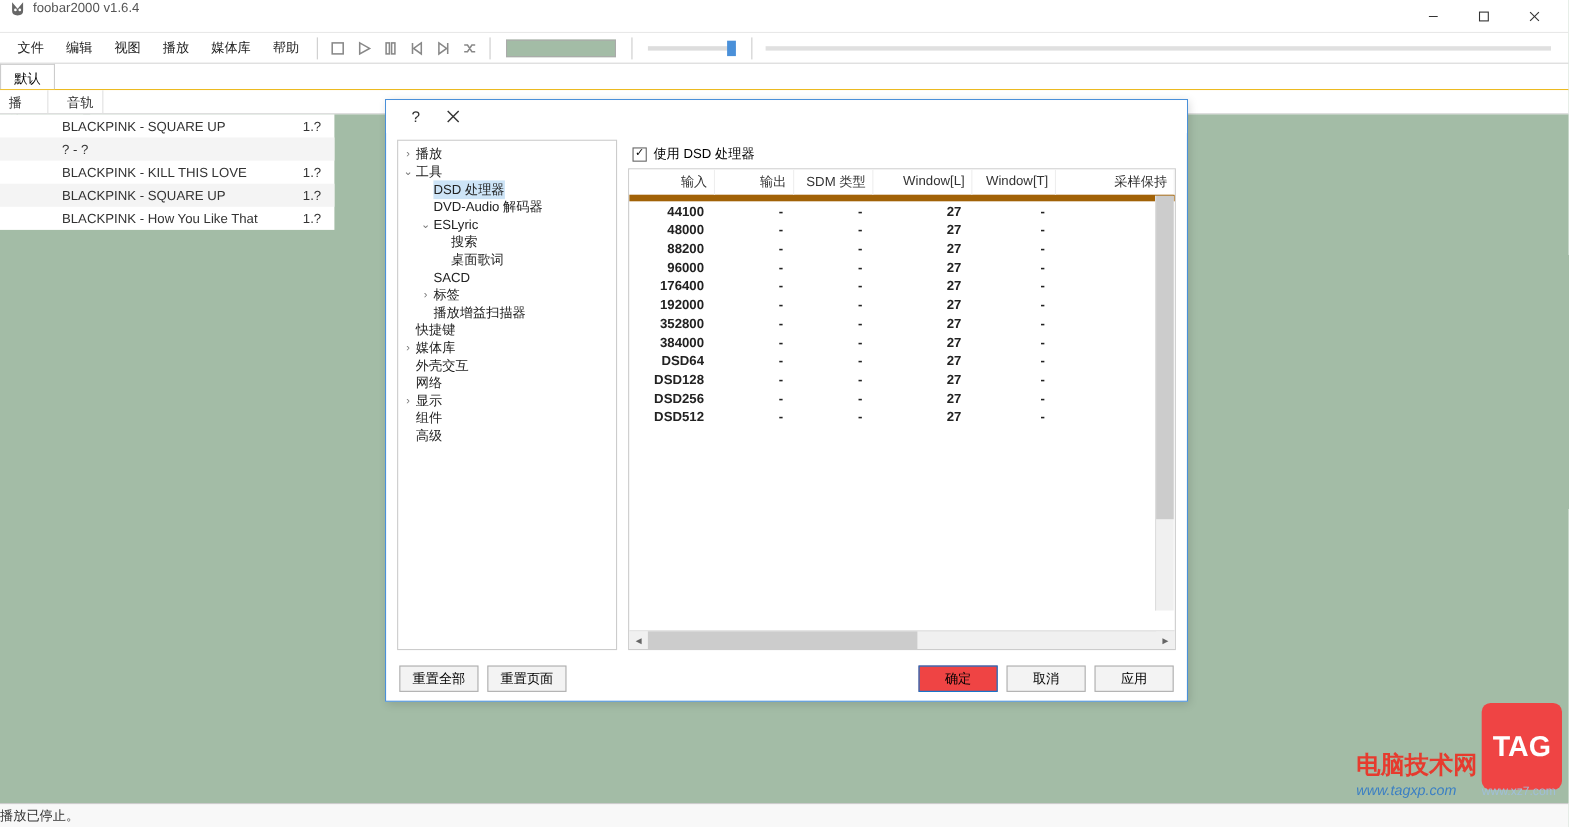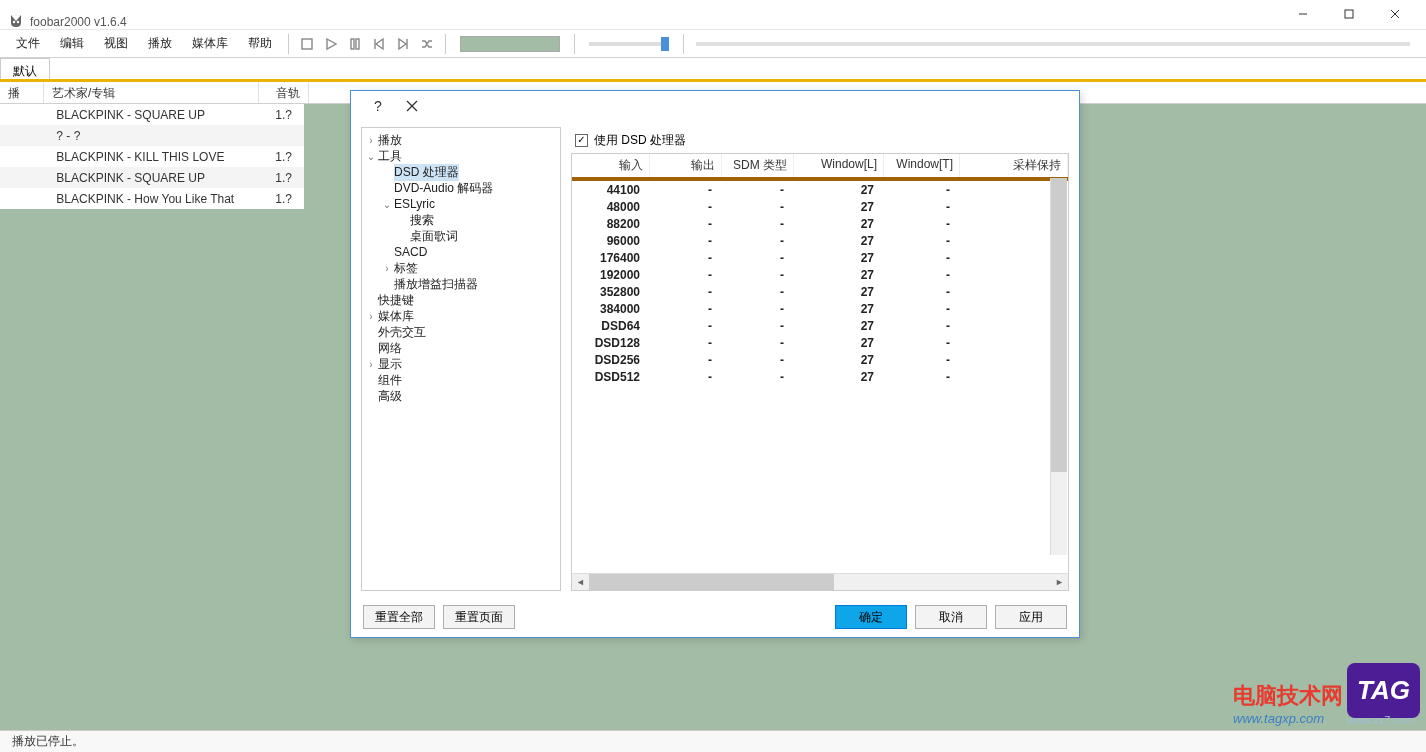--- a/index.html
+++ b/index.html
@@ -1,37 +1,37 @@
 <!DOCTYPE html>
 <html><head>
 <meta charset="utf-8">
 <style>
 * { box-sizing: border-box; margin: 0; padding: 0; font-family: "Microsoft YaHei", "Segoe UI", sans-serif; font-size: 12px; }
 body { background: #fff; overflow: hidden; width: 1426px; height: 752px; position: relative; }
 
 
-.titlebar { height: 30px; display: flex; align-items: flex-end; padding: 0 8px; background: #fff; border-bottom: 1px solid #e8e8e8; }
+.titlebar { height: 30px; display: flex; align-items: flex-start; padding: 0 8px; background: #fff; border-bottom: 1px solid #e8e8e8; }
 .titlebar-icon { width: 16px; height: 16px; margin-right: 6px; }
 .titlebar-title { color: #555; flex: 1; }
 .win-controls { display: flex; }
 .win-btn { width: 46px; height: 30px; display: flex; align-items: center; justify-content: center; color: #555; }
 
 
 .menubar { height: 28px; display: flex; align-items: center; padding: 0 6px; border-bottom: 1px solid #d0d0d0; background: #fff; }
 .menu-item { padding: 4px 10px; color: #222; }
 .tb-sep { width: 1px; height: 20px; background: #ccc; margin: 0 6px; }
 .tb-btn { width: 20px; height: 20px; display: flex; align-items: center; justify-content: center; margin: 0 2px; color: #777; }
 .tb-btn svg { width: 14px; height: 14px; stroke: #888; fill: none; stroke-width: 1.4; }
 .progress-bar { width: 100px; height: 16px; background: #a3bca6; margin: 0 8px; border: 1px solid #aaa; }
 .volume-track { width: 80px; height: 4px; background: #ddd; position: relative; margin: 0 8px; }
 .volume-thumb { position: absolute; right: 0; top: -5px; width: 8px; height: 14px; background: #4a90d9; }
 .seek-track { flex: 1; height: 4px; background: #e0e0e0; margin: 0 10px 0 6px; }
 
 
-.tabbar { height: 24px; display: flex; background: #fff; border-bottom: 3px solid #eab308; }
+.tabbar { height: 24px; display: flex; background: #fff; border-bottom: 1px solid #eab308; }
 .tab { padding: 4px 12px; border: 1px solid #ccc; border-bottom: none; background: #fff; margin-right: 2px; }
 
 
 .pl-header { height: 22px; display: flex; background: #fff; border-bottom: 1px solid #d0d0d0; }
 .pl-th { padding: 3px 8px; border-right: 1px solid #e0e0e0; color: #333; }
 .pl-th.c1 { width: 44px; }
 .pl-th.c2 { width: 215px; }
 .pl-th.c3 { width: 50px; text-align: right; }
 .pl-th.c4 { flex: 1; }
 
@@ -53,47 +53,47 @@
 .dlg-body { flex: 1; display: flex; padding: 6px 10px; gap: 10px; overflow: hidden; }
 .tree { width: 200px; border: 1px solid #ccc; padding: 4px 2px; overflow: auto; }
 .tree-node { display: flex; align-items: center; height: 16px; color: #222; white-space: nowrap; }
 .tree-node.selected span { background: #cde4f7; }
 .tree-tw { width: 14px; text-align: center; color: #777; font-size: 10px; }
 .tree-sp { display: inline-block; }
 .content { flex: 1; display: flex; flex-direction: column; }
 .chk-row { height: 26px; display: flex; align-items: center; gap: 6px; padding-left: 4px; }
 .chk { width: 13px; height: 13px; border: 1px solid #666; display: flex; align-items: center; justify-content: center; font-size: 10px; line-height: 1; }
 .grid-wrap { flex: 1; border: 1px solid #ccc; display: flex; flex-direction: column; overflow: hidden; }
-.grid-head { display: flex; background: #fff; border-bottom: 4px solid #a16207; }
+.grid-head { display: flex; background: #fff; border-bottom: 6px solid #a16207; }
 .grid-th { padding: 3px 6px; text-align: right; border-right: 1px solid #eee; color: #333; }
 .grid-body { flex: 1; overflow: hidden; font-weight: bold; }
 .grid-row { display: flex; height: 17px; align-items: center; }
 .gw1 { width: 78px; } .gw2 { width: 72px; } .gw3 { width: 72px; } .gw4 { width: 90px; } .gw5 { width: 76px; } .gw6 { flex: 1; }
 .grid-td { padding: 0 10px 0 6px; text-align: right; color: #222; }
 .hscroll { height: 17px; background: #f0f0f0; border-top: 1px solid #ddd; display: flex; align-items: center; }
 .hscroll-arrow { width: 17px; height: 17px; display: flex; align-items: center; justify-content: center; color: #666; font-size: 9px; background: #f0f0f0; }
 .hscroll-track { flex: 1; height: 17px; position: relative; }
 .hscroll-thumb { position: absolute; left: 0; width: 53%; height: 100%; background: #ccc; }
 .vscroll { position: absolute; right: 1px; top: 24px; bottom: 18px; width: 17px; background: #f0f0f0; border-left: 1px solid #ddd; }
 .vscroll-thumb { position: absolute; top: 0; width: 100%; height: 78%; background: #ccc; }
 .grid-wrap-inner { position: relative; flex: 1; display: flex; flex-direction: column; }
 .dlg-footer { height: 40px; display: flex; align-items: center; padding: 0 12px; gap: 8px; }
 .dlg-footer .spacer { flex: 1; }
 .dlg-btn { min-width: 72px; height: 24px; border: 1px solid #adadad; background: #f3f3f3; display: flex; align-items: center; justify-content: center; }
-.dlg-btn.primary { border: 1.5px solid #0078d7; background: #0ea5e9; }
-
-
-.statusbar { position: absolute; bottom: 0; left: 0; right: 0; height: 22px; border-top: 1px solid #ccc; background: #f8f8f8; display: flex; align-items: center; padding: 0 12px; color: #333; }
+.dlg-btn.primary { border: 1.5px solid #0078d7; background: #ef4444; }
+
+
+.statusbar { position: absolute; bottom: 0; left: 0; right: 0; height: 22px; border-top: 1px solid #ccc; background: #f8f8f8; display: flex; align-items: center; padding: 0 0; color: #333; }
 
 
 .watermark { position: absolute; right: 6px; bottom: 26px; display: flex; align-items: flex-end; gap: 0; }
 .wm-text { text-align: left; margin-right: 4px; }
 .wm-cn { color: #e63b2e; font-size: 22px; font-weight: bold; }
 .wm-url { color: #3b7fc4; font-size: 13px; font-style: italic; }
-.wm-tag { background: #4c1d95; color: #fff; font-size: 26px; font-weight: bold; padding: 12px 10px; border-radius: 8px; font-style: italic; }
+.wm-tag { background: #ef4444; color: #fff; font-size: 26px; font-weight: bold; padding: 24px 10px; border-radius: 8px; }
 .wm-xz { color: #a0bfd8; font-size: 11px; margin-top: -4px; }
 </style>
 </head>
 <body>
 
 <div class="titlebar">
   <span class="titlebar-icon">
     <svg viewBox="0 0 16 16">
         <path d="M3 2 L8 8 L13 2 L13 10 Q13 14 8 14 Q3 14 3 10 Z" fill="#666"></path>
         <circle cx="6" cy="9" r="1.2" fill="#fff"></circle>
@@ -171,21 +171,20 @@
   <div class="tb-sep"></div>
   <div class="seek-track"></div>
 </div>
 
 <div class="tabbar">
   <div class="tab">默认</div>
 </div>
 
 <div class="pl-header">
   <div class="pl-th c1">播放…</div>
-  <div class="pl-th c2">艺术家/专辑</div>
   <div class="pl-th c3">音轨号</div>
 </div>
 
 <div class="pl-body">
   <div class="pl-area" id="pl-area">
       <div class="pl-row">
         <div class="pl-c1"></div>
         <div class="pl-c2">BLACKPINK - SQUARE UP</div>
         <div class="pl-c3">1.?</div>
         <div class="pl-c4">DDU</div>

